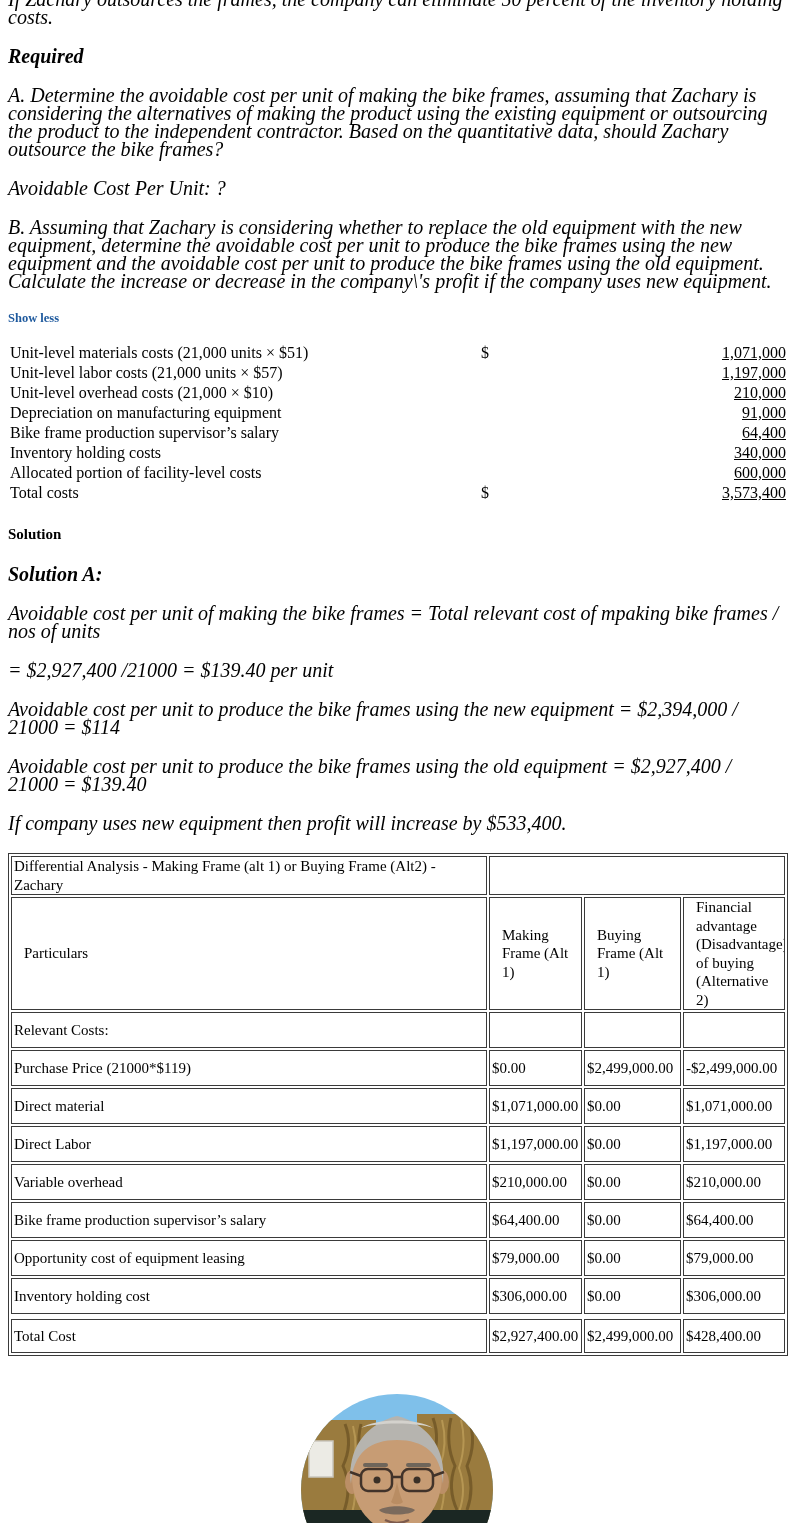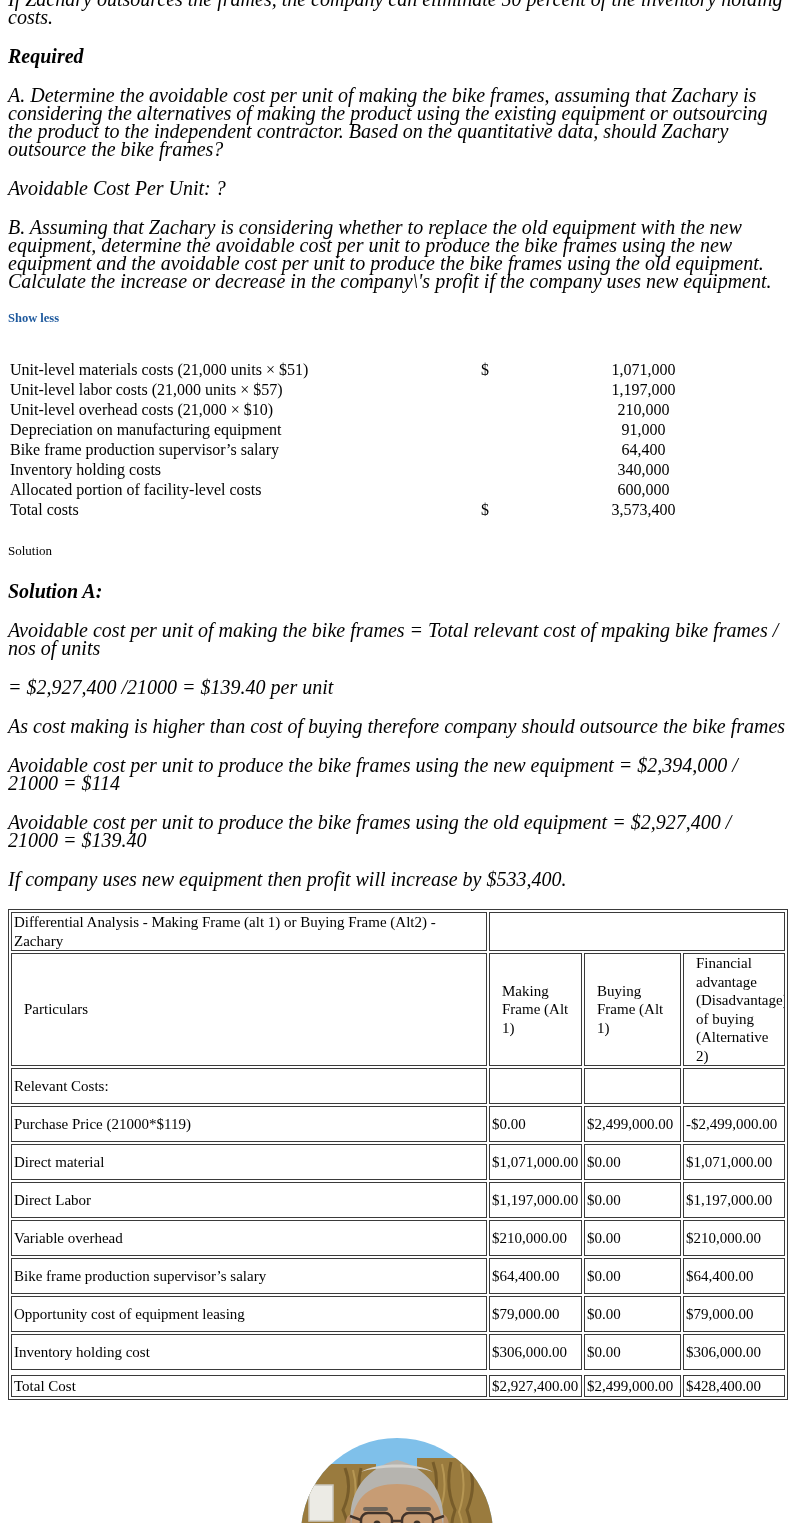--- a/index.html
+++ b/index.html
@@ -6,37 +6,37 @@
   body { width: 794px; font-family: "Liberation Serif", serif; color: #000; }
   .page { padding: 0 8px; width: 778px; }
 
   .body-text { font-size: 20px; line-height: 18px; margin: 21px 0; font-style: italic; }
   .bold { font-weight: bold; }
   .clipped { margin-top: -10px; }
 
   .show-less { display: block; margin: 14px 0 0 0; font-size: 12.5px; font-weight: bold;
                color: #1f5a9e; text-decoration: none; cursor: pointer; }
 
-  .cost-list { margin-top: 34px; font-size: 16px; }
+  .cost-list { margin-top: 17px; font-size: 16px; }
   .cost-row { display: grid; grid-template-columns: 471px 20px auto; line-height: 20px; margin-left: 2px; }
   .cost-label { white-space: nowrap; }
   .cost-cur { text-align: left; }
-  .cost-amt { text-align: center; }
-
-  .solution-heading { font-size: 13px; line-height: 20px; font-weight: normal; margin: 21px 0 17px 0; }
+  .cost-amt { text-align: right; text-decoration: underline; }
+
+  .solution-heading { font-size: 15px; line-height: 20px; font-weight: bold; margin: 21px 0 17px 0; }
 
   table.diff { border-collapse: separate; border-spacing: 2px; border: 1px solid #3a3a3a;
                table-layout: fixed; width: 778px; margin: 14px 0 0 0; font-size: 15px; line-height: 18.5px; }
   table.diff td { border: 1px solid #3a3a3a; padding: 0 2px; vertical-align: middle;
                   box-sizing: border-box; overflow: hidden; }
   tr.title-row td { height: 24px; white-space: normal; }
   tr.header-row td { height: 94px; white-space: normal; padding-left: 12px; }
   tr.data-row td { height: 36px; white-space: nowrap; }
   tr.spacer-row td { border: none; height: 1px; padding: 0; }
-  tr.total-row td { height: 22px; white-space: nowrap; }
+  tr.total-row td { height: 34px; white-space: nowrap; }
 
   .avatar-wrap { margin-top: 38px; text-align: center; }
   .avatar-wrap svg { width: 192px; height: 192px; display: inline-block; }
 
   .footer { text-align: center; font-family: "Liberation Sans", sans-serif;
             font-weight: bold; font-size: 26px; line-height: 30px; letter-spacing: -0.3px; color: #0a0a0a; }
 </style>
 </head>
 <body>
 
@@ -89,21 +89,20 @@
       <span class="cost-label">Total costs</span>
       <span class="cost-cur">$</span>
       <span class="cost-amt">3,573,400</span>
     </div>
   </div>
 
   <div class="solution-heading">Solution</div>
   <p class="body-text bold">Solution A:</p>
   <p class="body-text">Avoidable cost per unit of making the bike frames = Total relevant cost of mpaking bike frames / nos of units</p>
   <p class="body-text">= $2,927,400 /21000 = $139.40 per unit</p>
-  <p class="body-text">As cost making is higher than cost of buying therefore company should outsource the bike frames</p>
   <p class="body-text">Avoidable cost per unit to produce the bike frames using the new equipment = $2,394,000 / 21000 = $114</p>
   <p class="body-text">Avoidable cost per unit to produce the bike frames using the old equipment = $2,927,400 / 21000 = $139.40</p>
   <p class="body-text">If company uses new equipment then profit will increase by $533,400.</p>
 
   <table class="diff">
     <colgroup>
         <col style="width:476px">
         <col style="width:93px">
         <col style="width:97px">
         <col style="width:102px">

